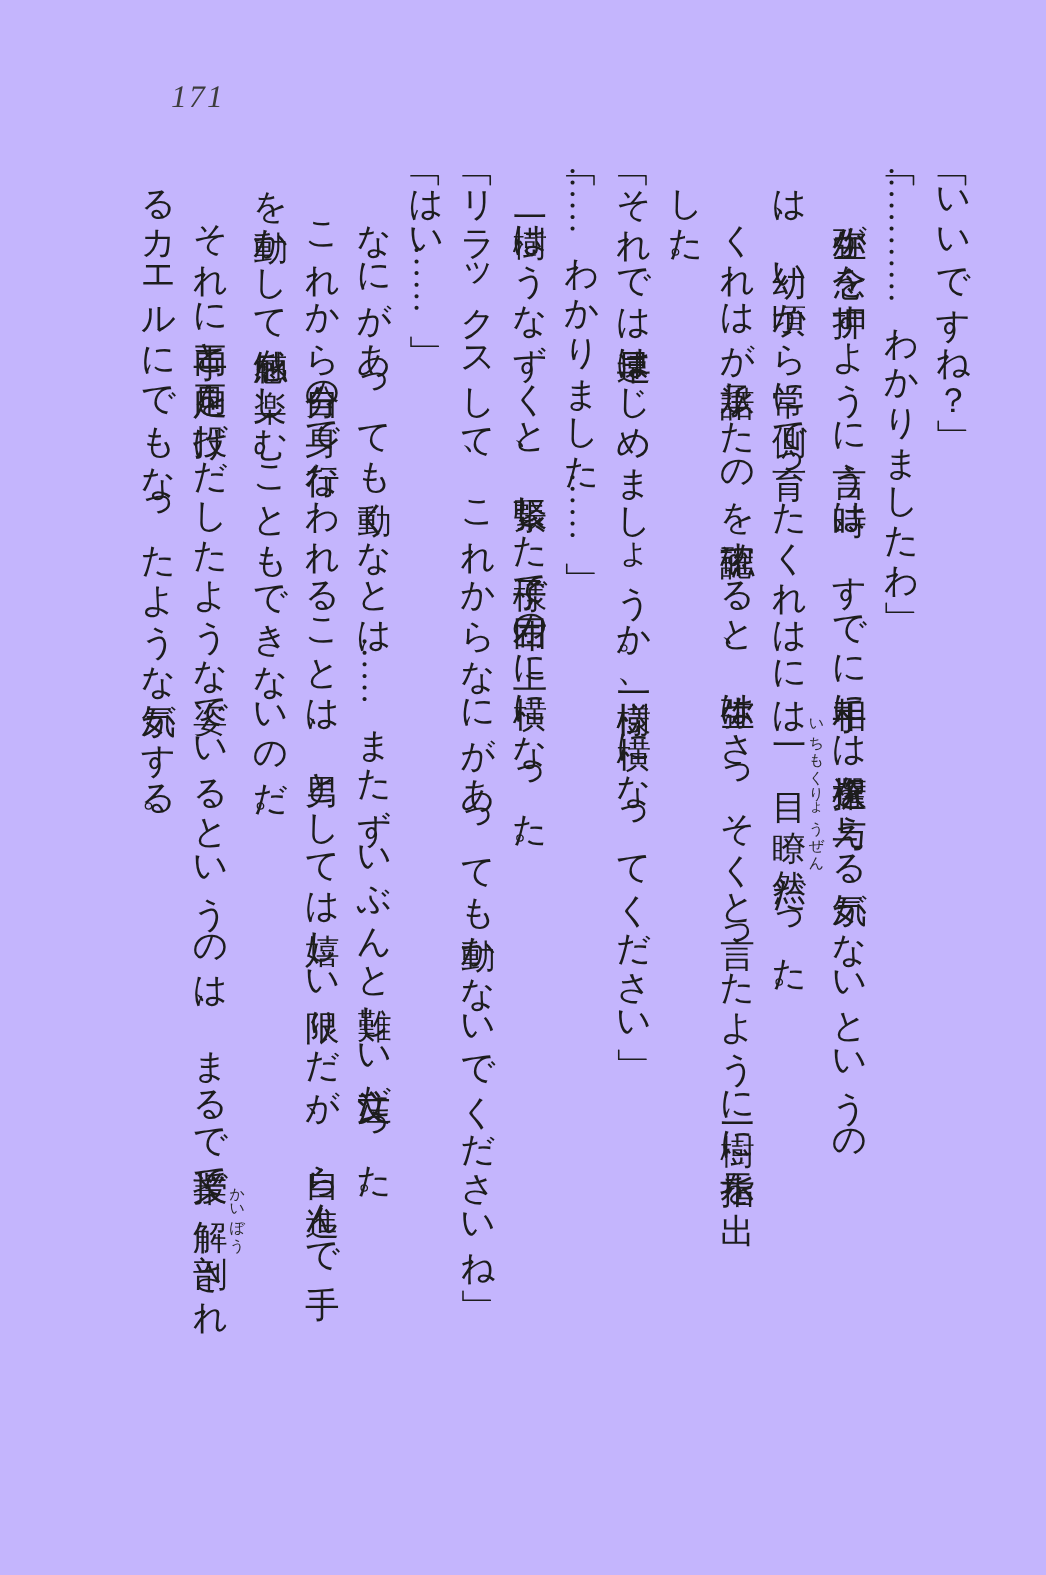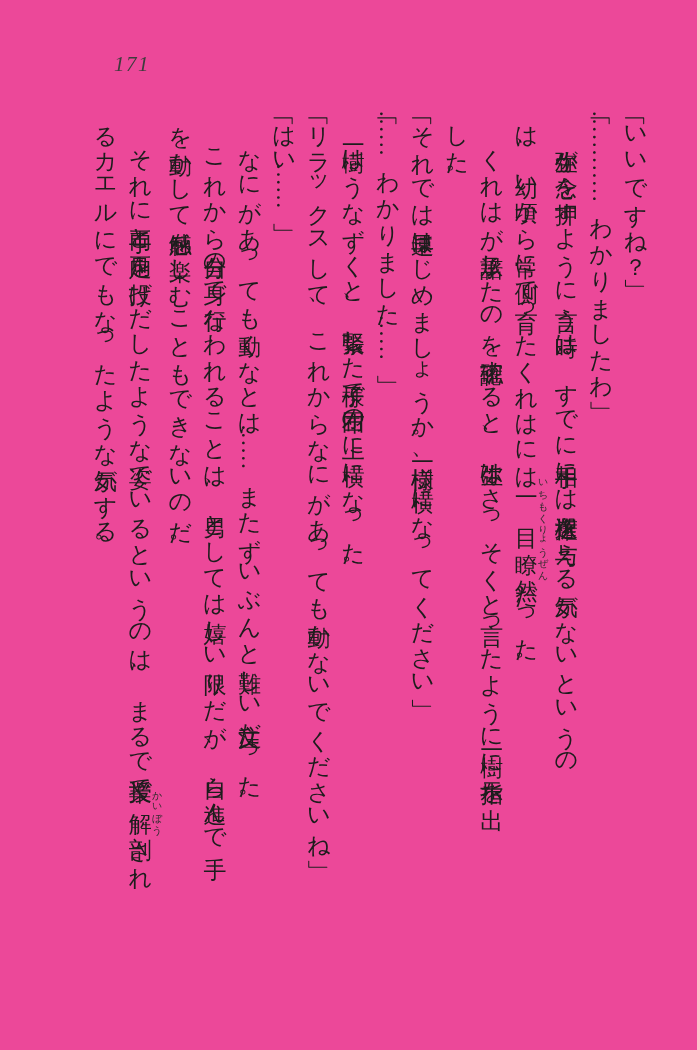--- a/index.html
+++ b/index.html
@@ -4,21 +4,21 @@
 <style>
   html, body { margin: 0; padding: 0; }
   body {
     width: 697px; height: 1050px;
     background: #ffffff;
     font-family: "Liberation Serif", "DejaVu Serif", serif;
   }
   .page {
     position: relative;
     width: 697px; height: 1050px;
-    background: #ec4899;
+    background: #c4b5fd;
     overflow: hidden;
   }
   .page-number {
     position: absolute;
     top: 52px; left: 114px;
     font-size: 21px;
     font-style: italic;
     color: #3d3d3d;
     letter-spacing: 1.5px;
   }

